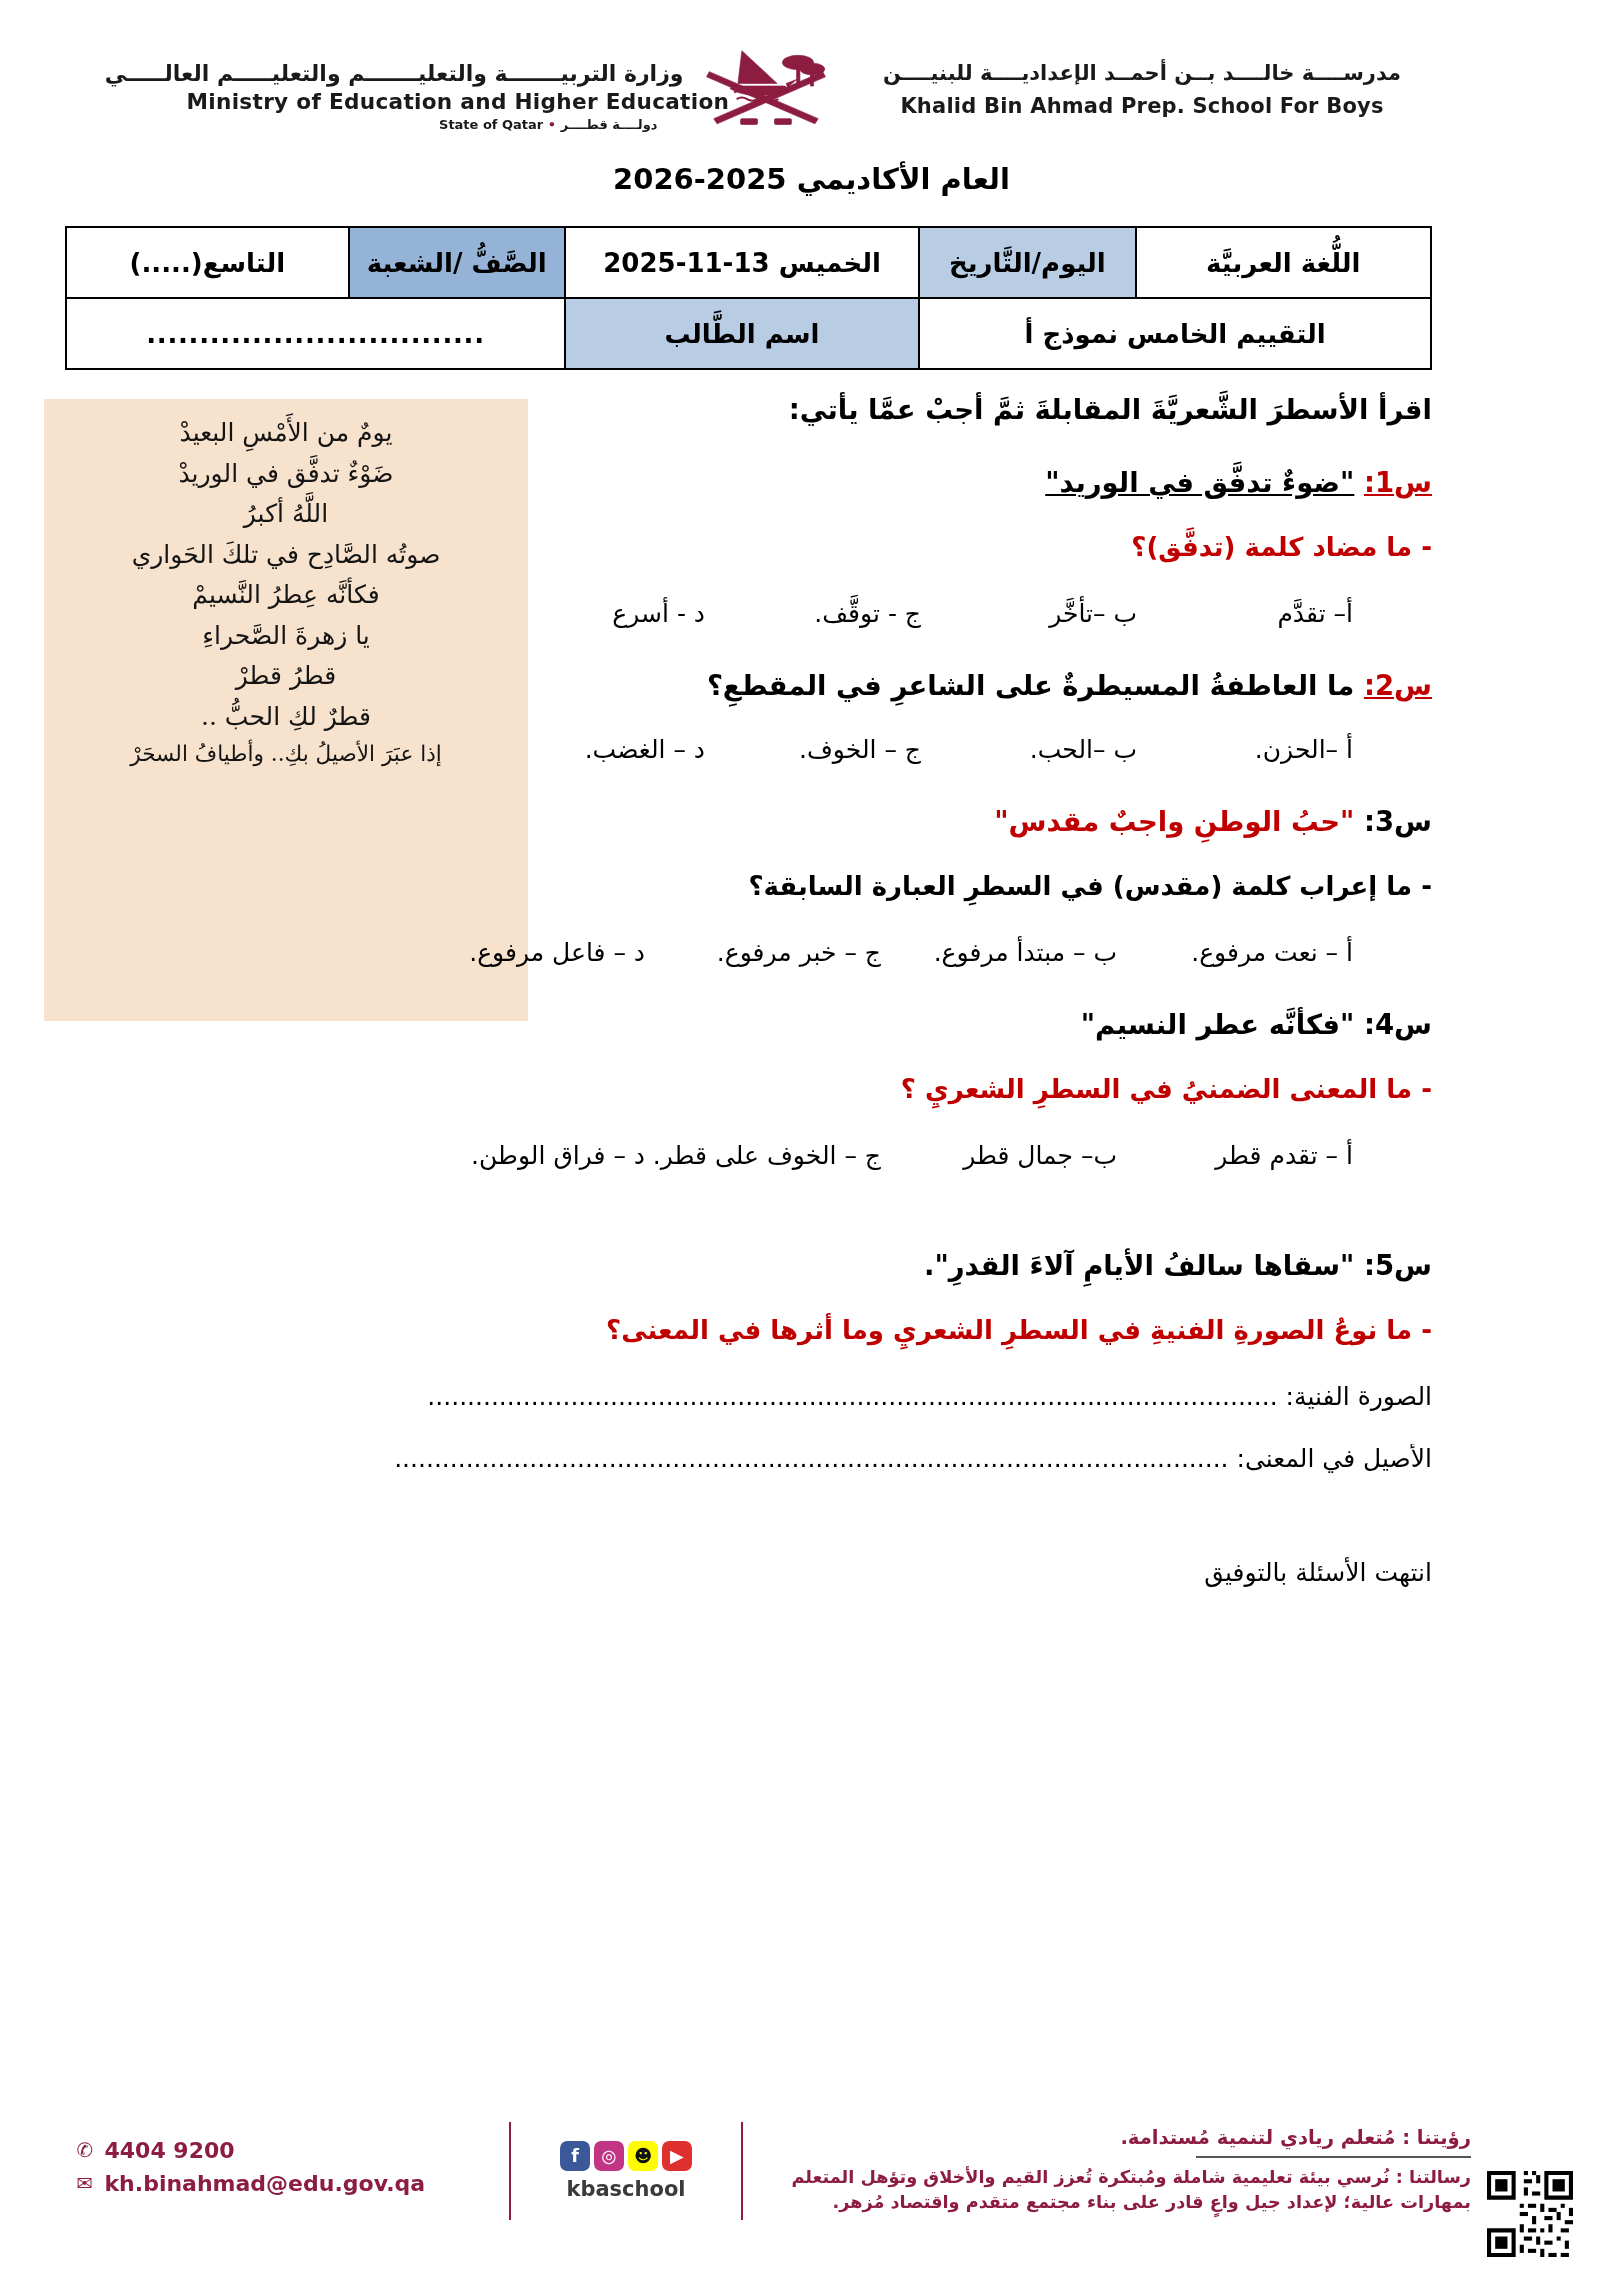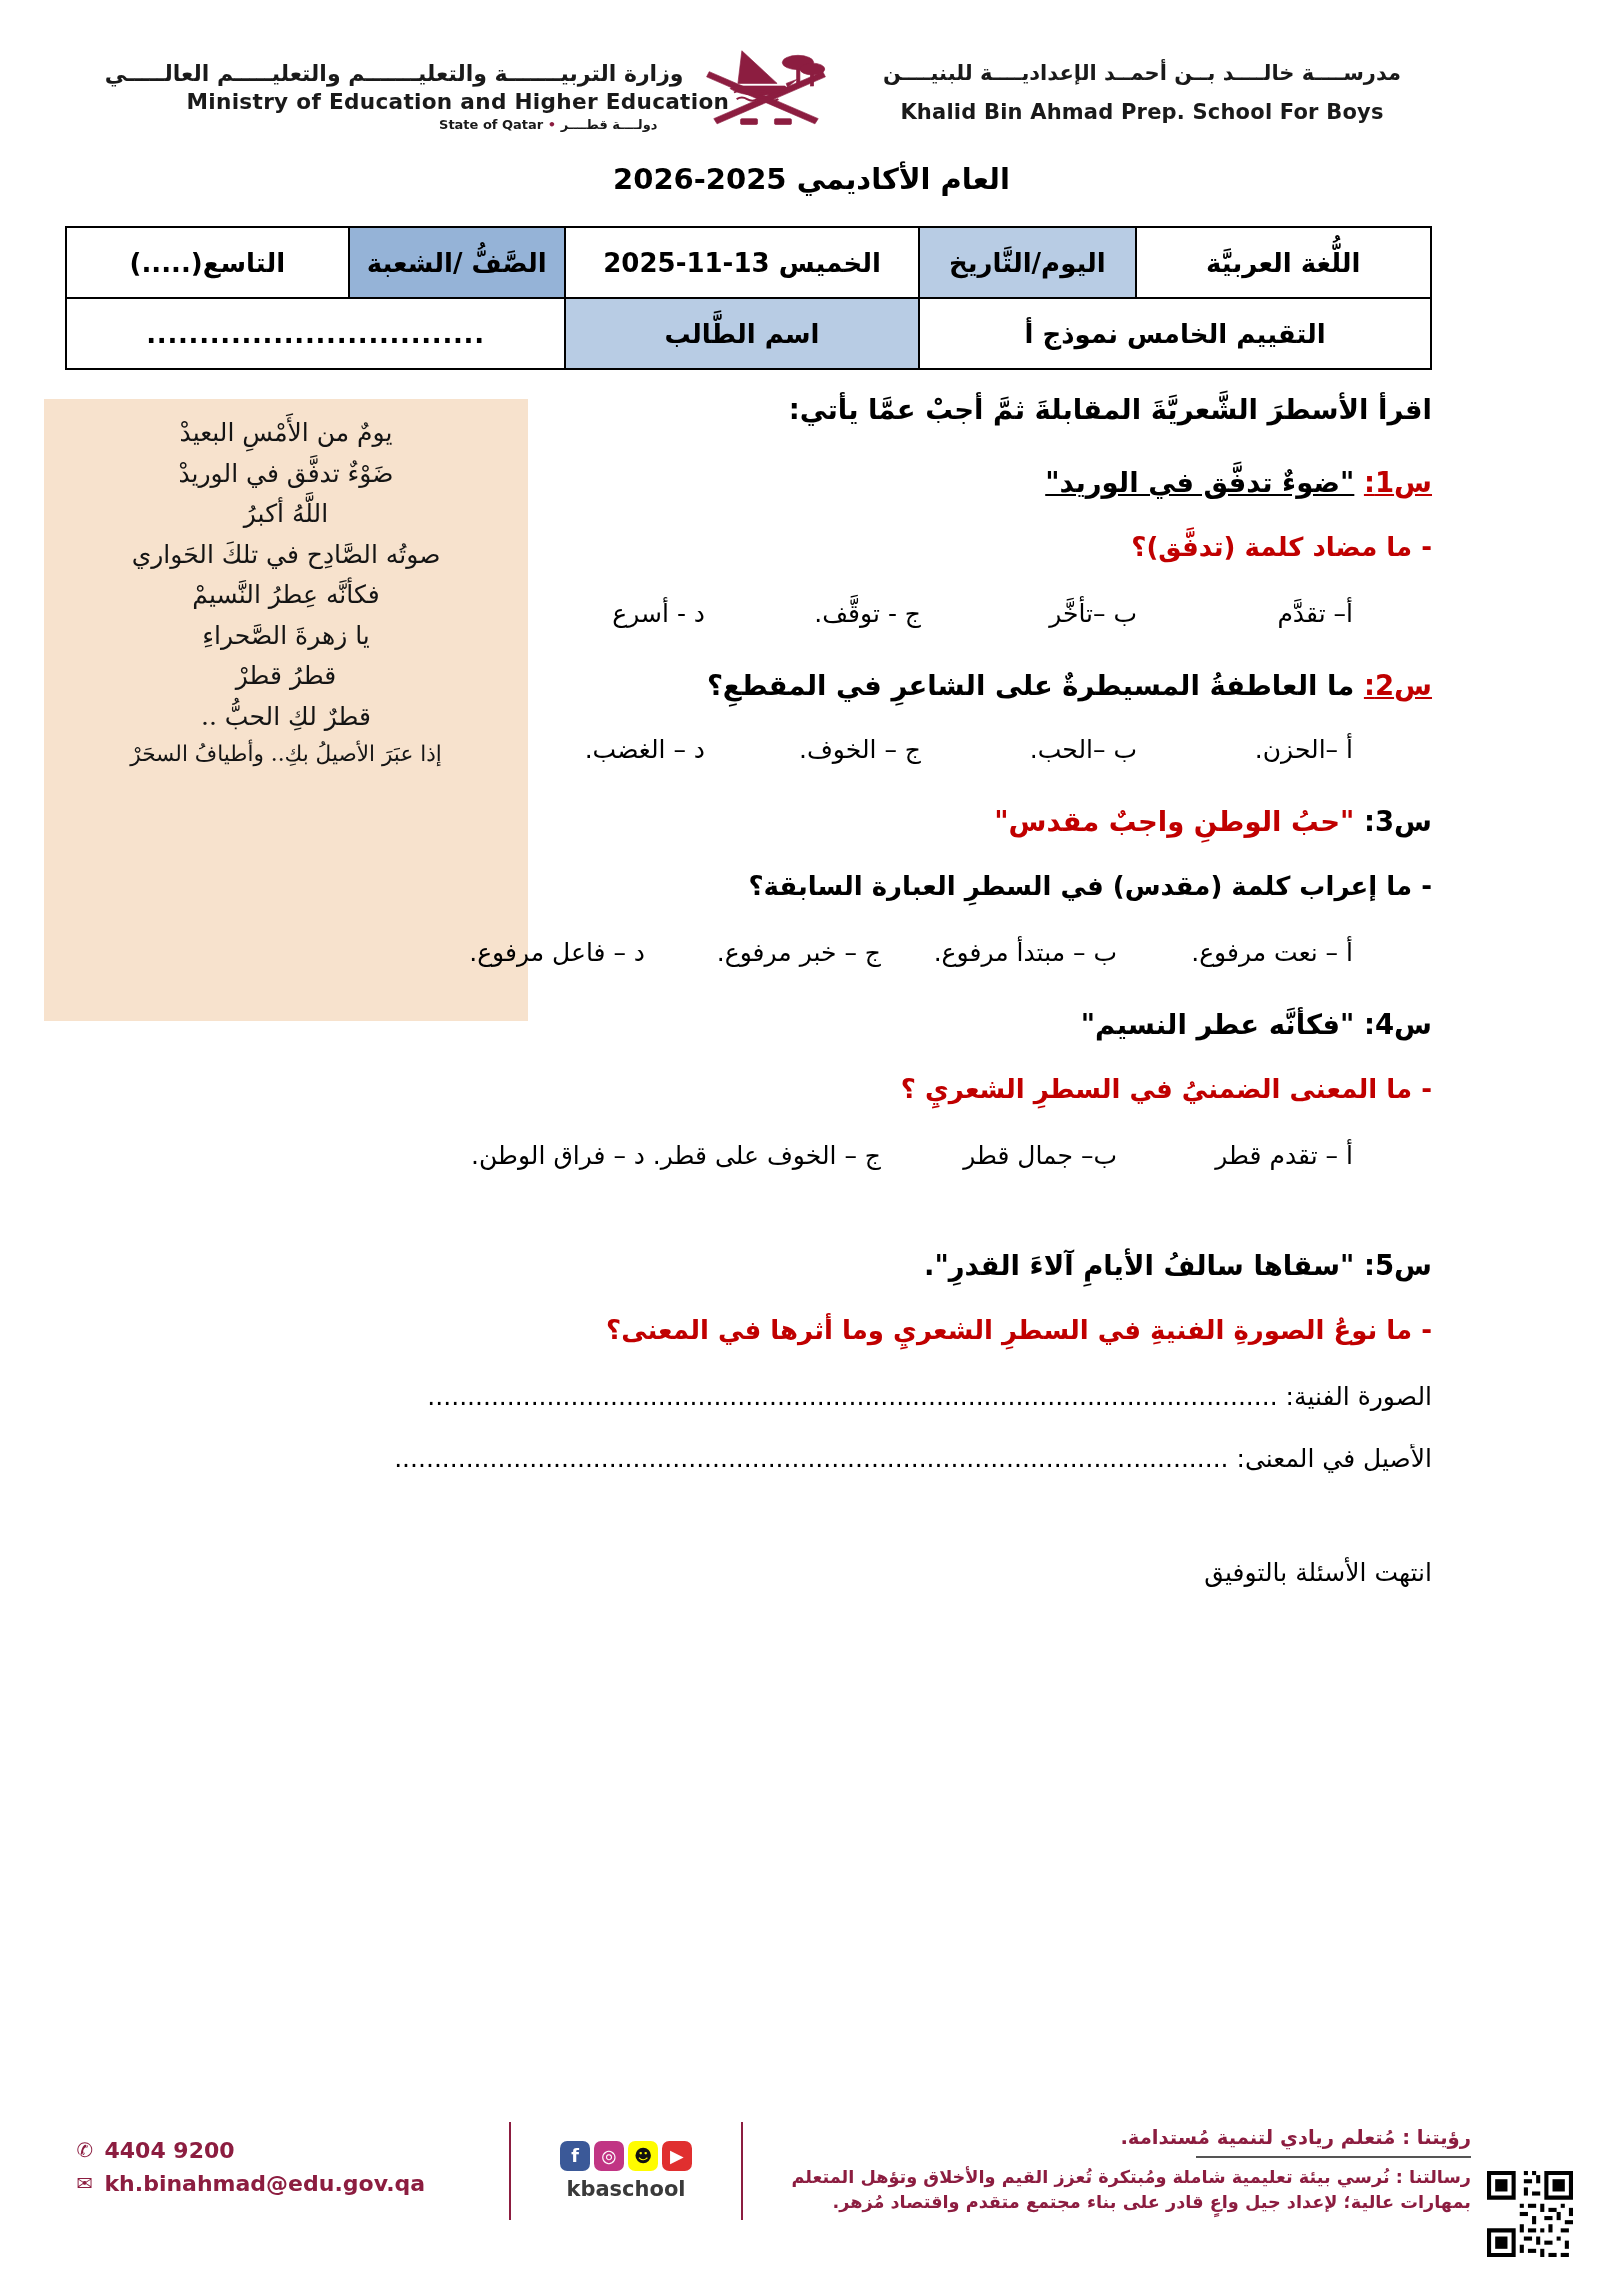--- a/index.html
+++ b/index.html
@@ -78,21 +78,21 @@
     font-weight: 700;
     letter-spacing: 1.3px;
     color: #1a1a1a;
     direction: rtl;
     white-space: nowrap;
   }
   .school-en {
     font-size: 21px;
     font-weight: 700;
     color: #1a1a1a;
-    margin-top: 15px;
+    margin-top: 9px;
     letter-spacing: 0.2px;
     white-space: nowrap;
   }
 
   
   .acad-year {
     position: absolute;
     top: 162px;
     left: 0;
     width: 1623px;

